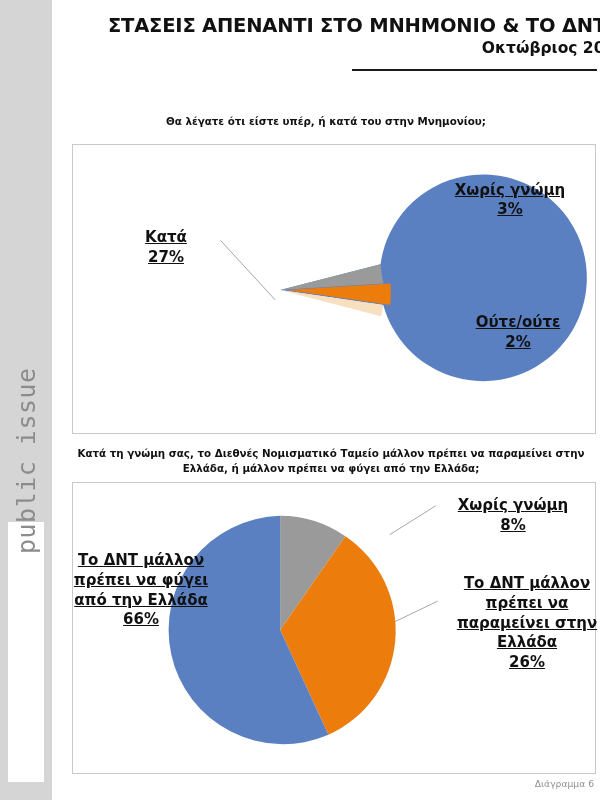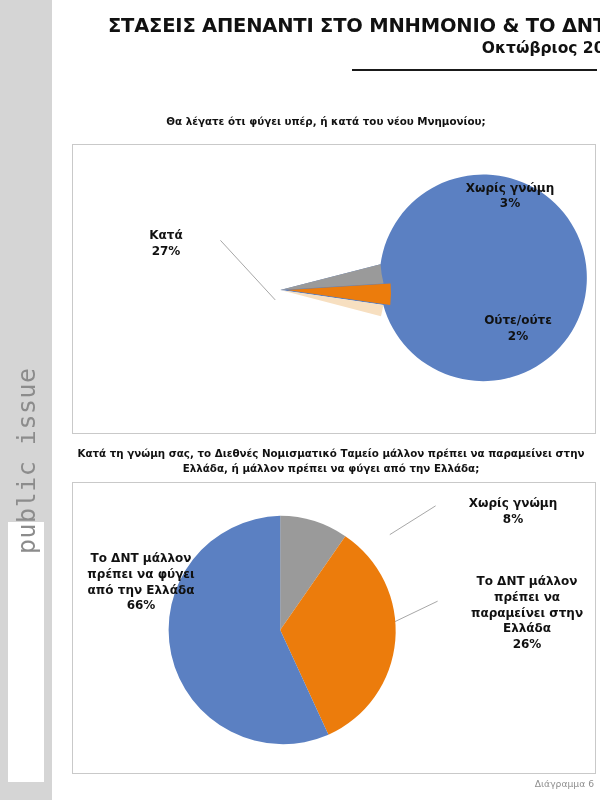--- a/index.html
+++ b/index.html
@@ -115,26 +115,27 @@
   .chart-stage {
     position: absolute;
     left: 0; top: 0;
     width: 100%; height: 100%;
   }
   .chart-stage svg { display: block; width: 100%; height: 100%; }
 
   
   .pie-label {
     position: absolute;
-    font-size: 12px;
+    font-size: 15px;
     font-weight: bold;
     color: #111111;
     line-height: 1.32;
     text-align: center;
     white-space: pre-line;
+    text-decoration: underline;
   }
 
   
   #c1-lbl-kata      { left: 60px;  top: 228px; width: 108px; text-align: center; }
   #c1-lbl-noop      { left: 392px; top: 180.5px; width: 132px; }
   #c1-lbl-yper      { left: 400px; top: 243px; width: 124px; }
   #c1-lbl-neither   { left: 398px; top: 313px; width: 136px; }
 
   
   #c2-lbl-leave     { left: 14px;  top: 551px; width: 150px; }
@@ -159,21 +160,21 @@
 </div>
 
 <div class="page">
 
   <div class="header">
     <div class="header-title">ΣΤΑΣΕΙΣ ΑΠΕΝΑΝΤΙ ΣΤΟ ΜΝΗΜΟΝΙΟ &amp; ΤΟ ΔΝΤ</div>
     <div class="header-date">Οκτώβριος 2016</div>
   </div>
   <div class="header-rule"></div>
 
-  <div class="chart-caption" id="block1-caption">Θα λέγατε ότι φύγει υπέρ, ή κατά του νέου Μνημονίου;</div>
+  <div class="chart-caption" id="block1-caption">Θα λέγατε ότι είστε υπέρ, ή κατά του στην Μνημονίου;</div>
 
   <div class="chart-frame" id="chart1-frame">
     <div class="chart-stage">
       <svg viewBox="0 0 524 290" preserveAspectRatio="none" aria-hidden="true">
 
         <g stroke="#a6a6a6" stroke-width="1" fill="none">
           <path d="M148,96 L203,156"></path>
           <path d="M368,49 L330,99"></path>
           <path d="M370,115 L310,143"></path>
           <path d="M374,183 L329,173"></path>

